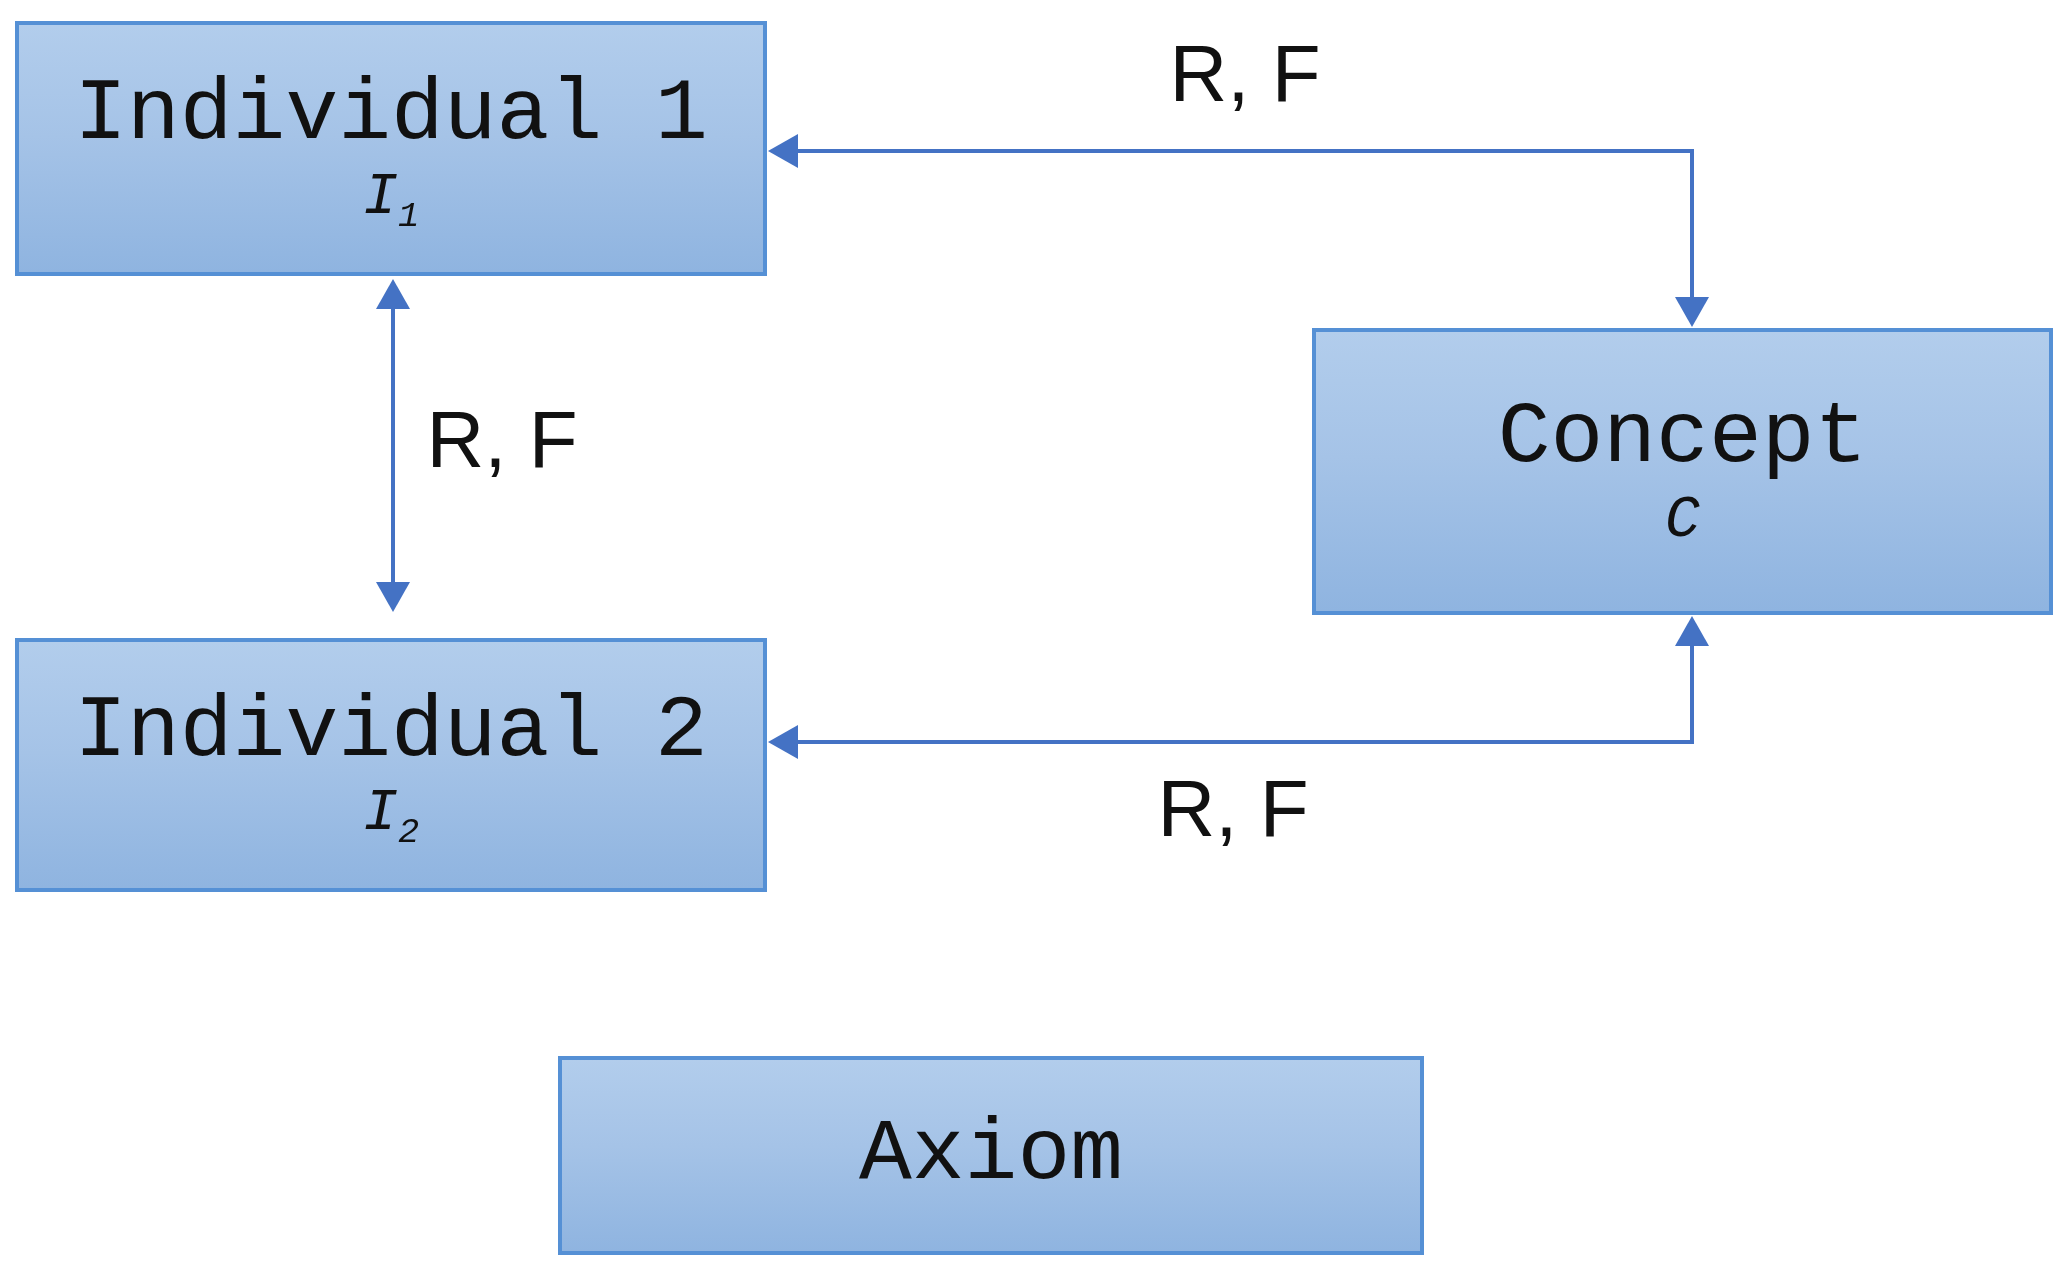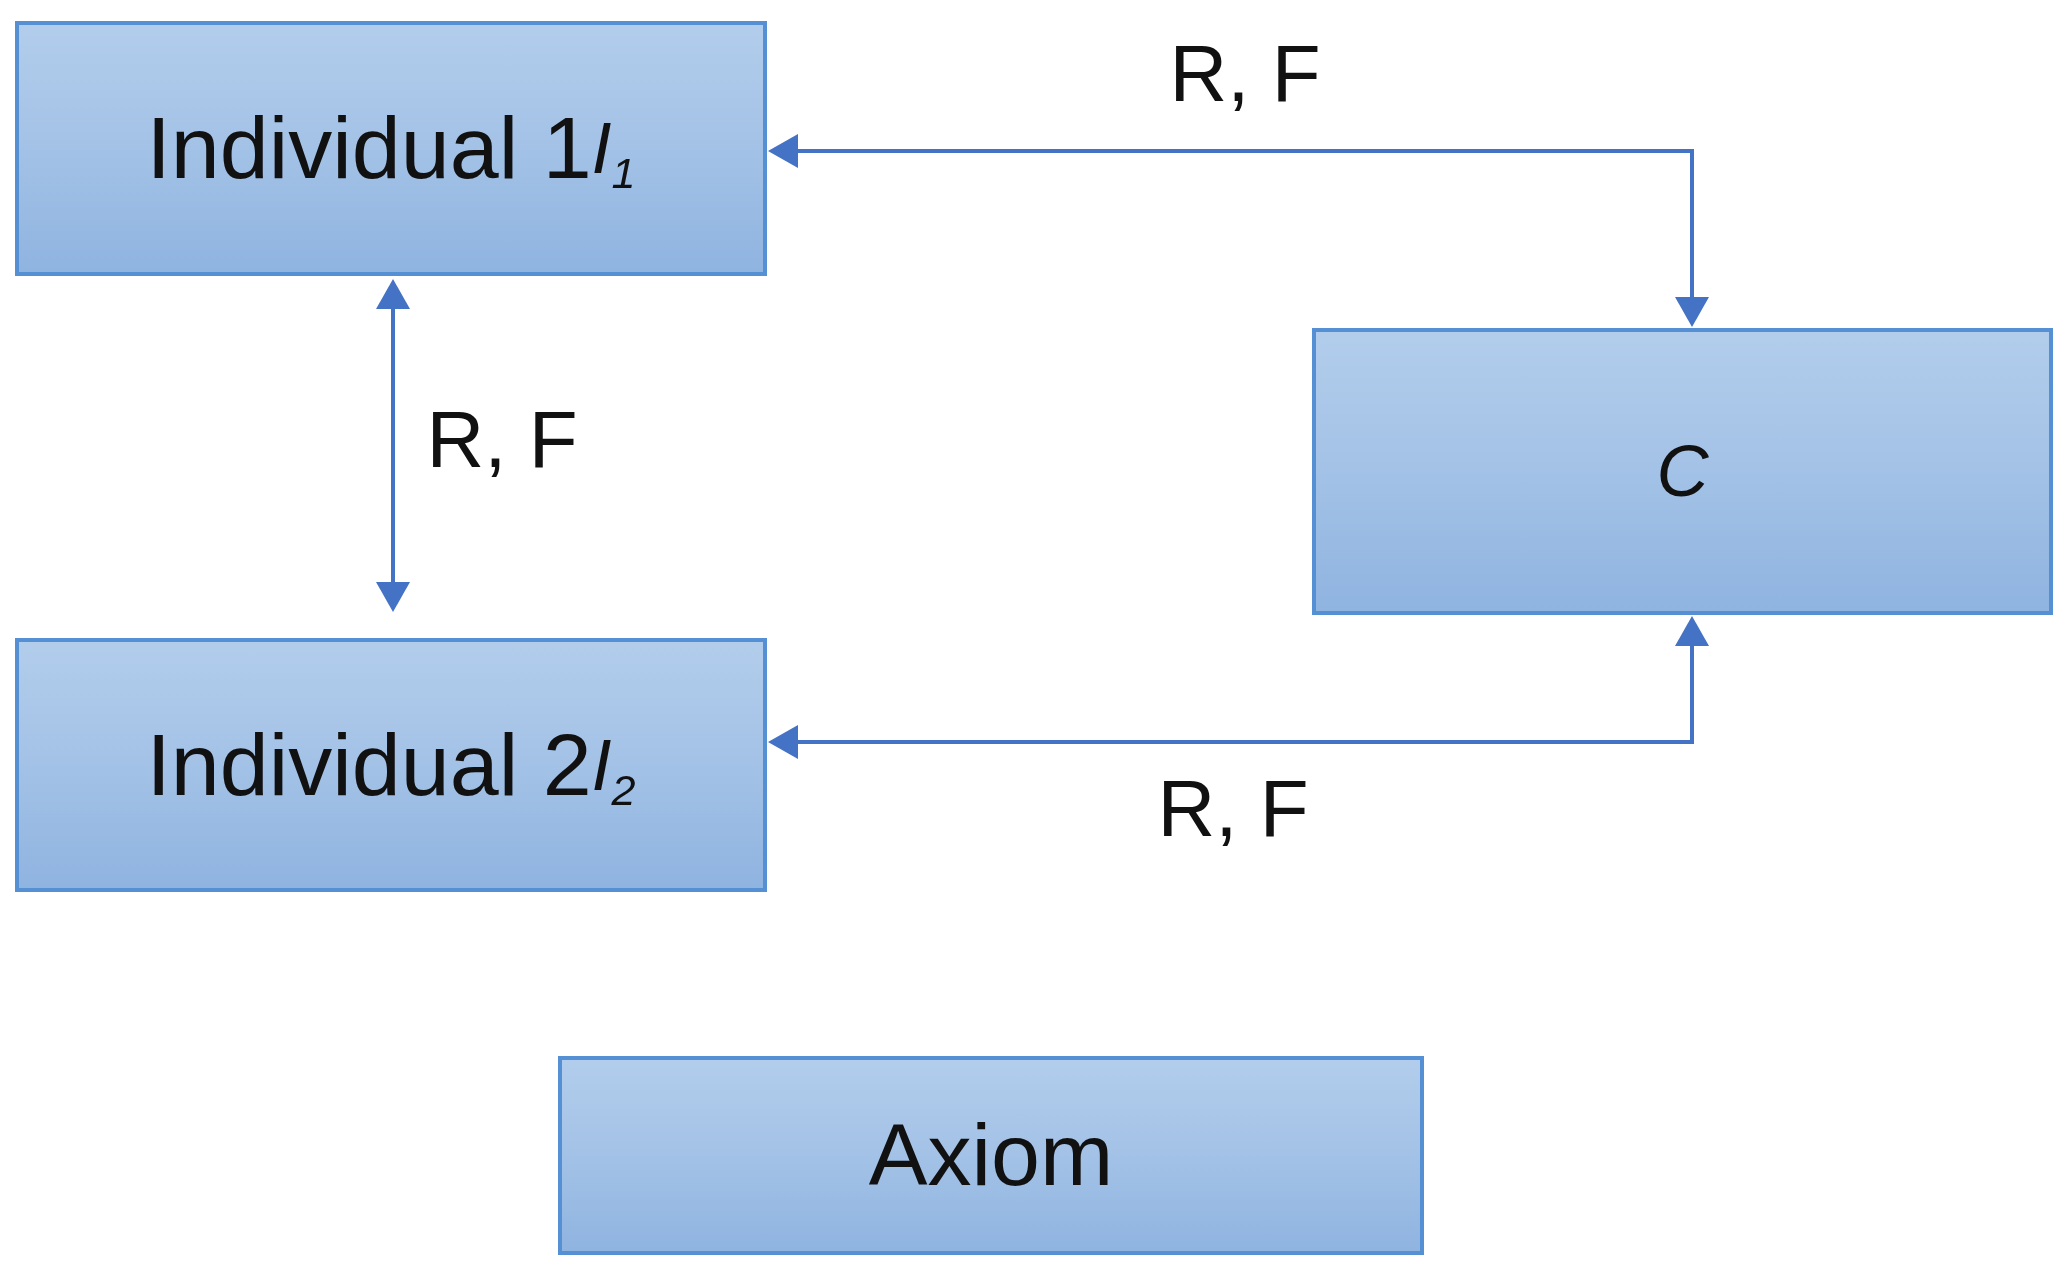--- a/index.html
+++ b/index.html
@@ -5,25 +5,25 @@
   html,body{margin:0;padding:0;}
   body{
     width:2071px;height:1270px;position:relative;overflow:hidden;
     background:#ffffff;
     font-family:"Liberation Sans", sans-serif;
   }
   .node{
     position:absolute;box-sizing:border-box;
     background:linear-gradient(180deg,#b2cdec 0%,#a5c3e7 45%,#8fb4e0 100%);
     border:4px solid #5590d5;
-    display:flex;flex-direction:row;align-items:center;justify-content:center;
-    color:#111111;text-align:center;line-height:1.12;
+    display:flex;flex-direction:column;align-items:center;justify-content:center;
+    color:#111111;text-align:center;line-height:1.12;font-family:Liberation Mono, monospace;
   }
   .node .title{font-size:88px;font-weight:400;white-space:nowrap;}
-  .node .symbol{font-size:72px;font-style:italic;white-space:nowrap;}
+  .node .symbol{font-size:59px;font-style:italic;white-space:nowrap;}
   .node .symbol sub{font-size:0.6em;line-height:0;}
   #individual1{left:15px;top:21px;width:752px;height:255px;}
   #individual2{left:15px;top:614px;width:752px;height:254px;margin-top:24px;}
   #concept{left:1312px;top:328px;width:741px;height:287px;}
   #axiom{left:558px;top:1056px;width:866px;height:199px;}
 
   .conn{position:absolute;background:#4472c4;}
   .ah{position:absolute;width:0;height:0;}
   .ah-left{border-top:17px solid transparent;border-bottom:17px solid transparent;border-right:30px solid #4472c4;}
   .ah-up{border-left:17px solid transparent;border-right:17px solid transparent;border-bottom:30px solid #4472c4;}
@@ -41,20 +41,21 @@
   <div class="title">Individual 1</div>
   <div class="symbol"><span>I</span><sub>1</sub></div>
 </div>
 
 <div class="node" id="individual2">
   <div class="title">Individual 2</div>
   <div class="symbol"><span>I</span><sub>2</sub></div>
 </div>
 
 <div class="node" id="concept">
+  <div class="title">Concept</div>
   <div class="symbol"><span>C</span></div>
 </div>
 
 <div class="node" id="axiom">
   <div class="title">Axiom</div>
 </div>
 
 <div>
   <div class="conn" style="left:391px;top:304px;width:4px;height:282px;"></div>
   <div class="ah ah-up" style="left:376px;top:279px;"></div>

